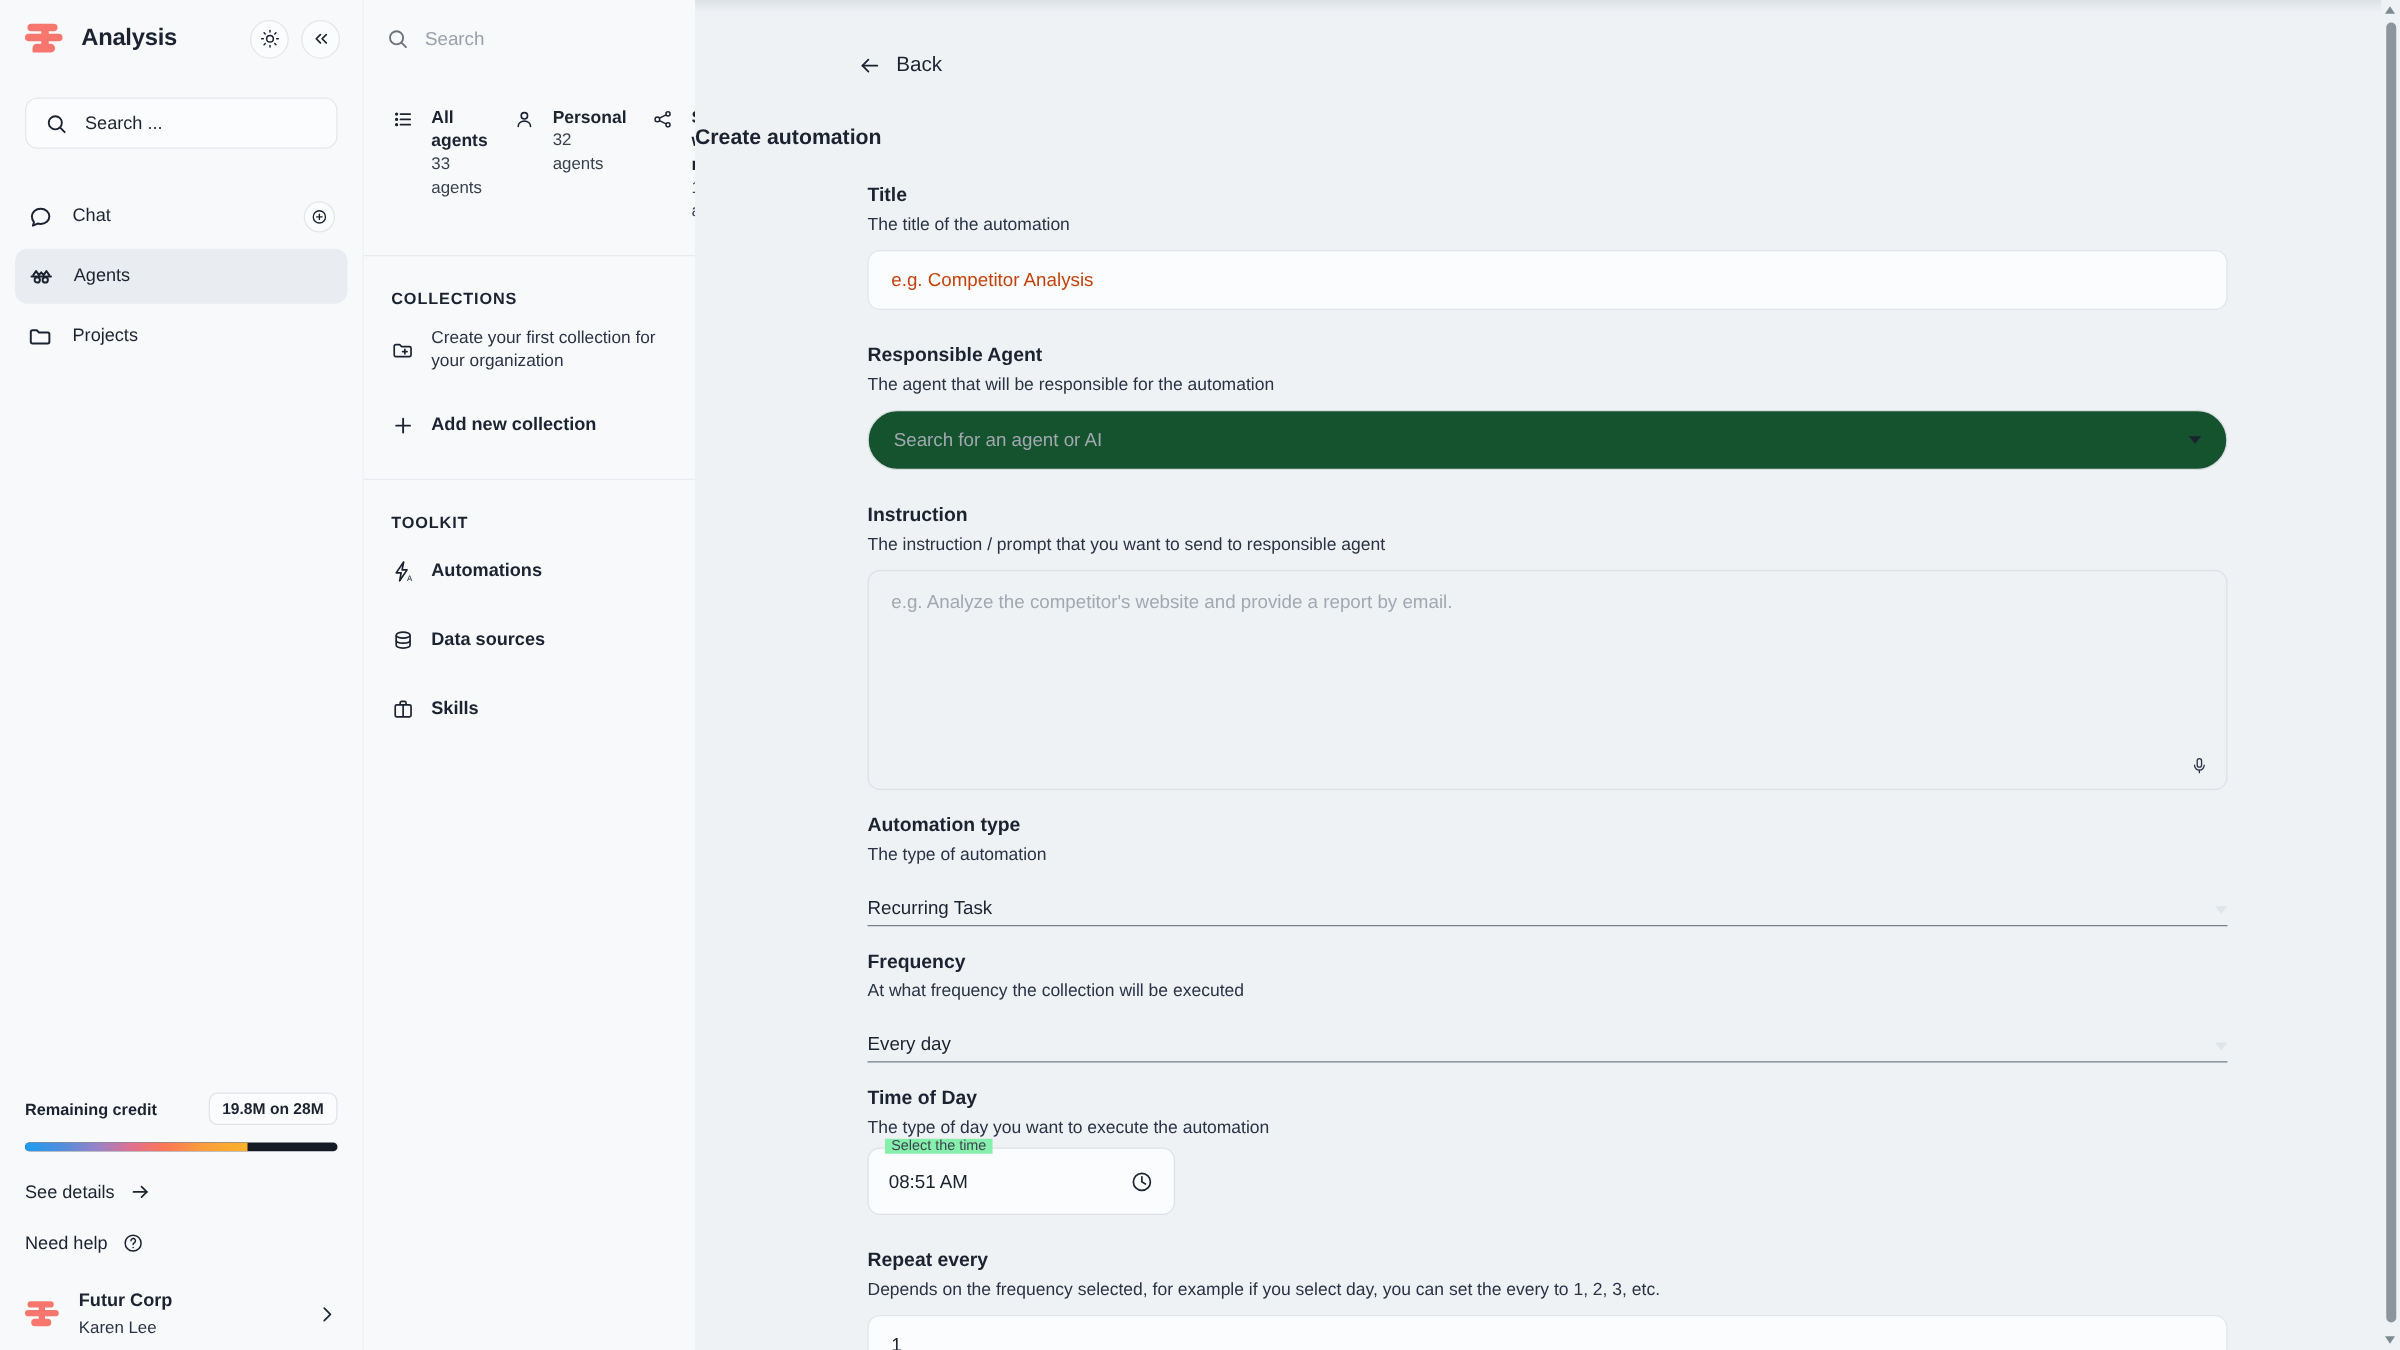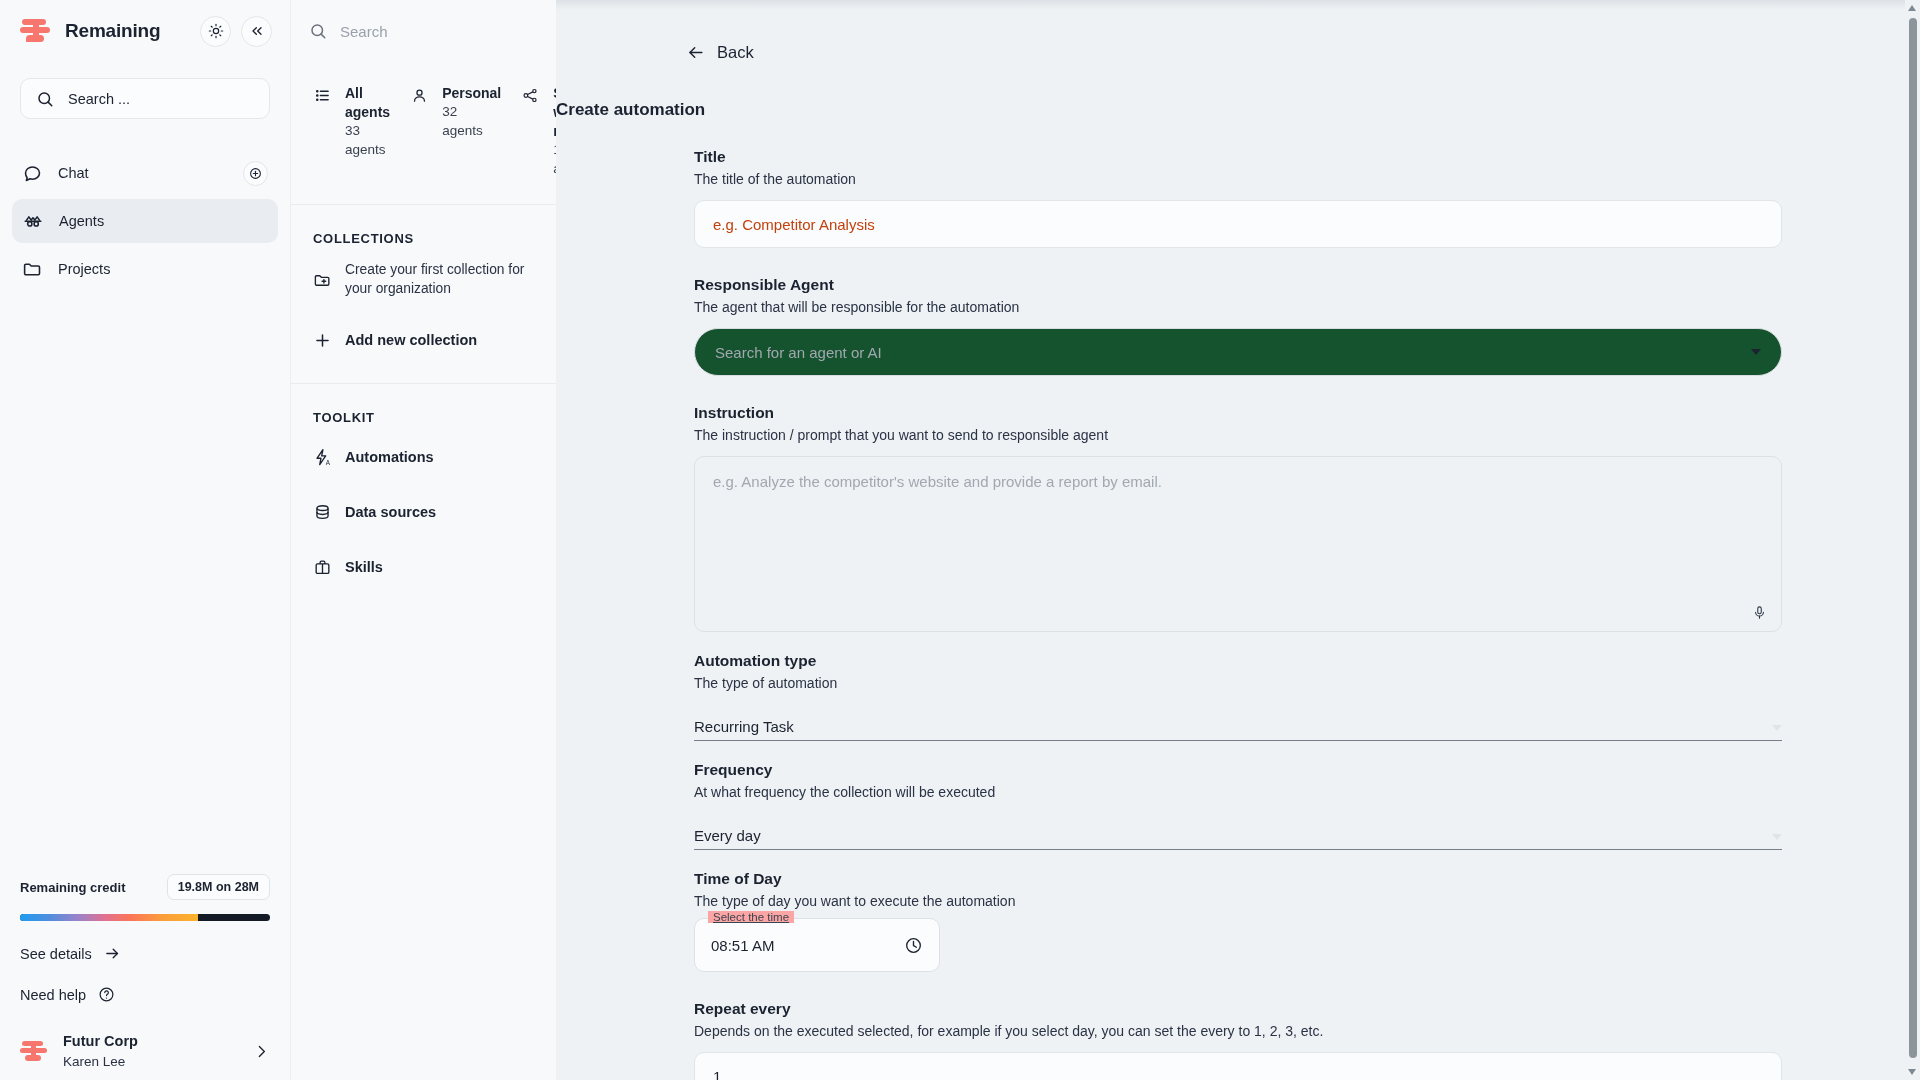--- a/index.html
+++ b/index.html
@@ -167,22 +167,22 @@
   }
   .f-underline .val { font-size: 15px; color: #1b2230; }
   .caret-faint { width: 0; height: 0; border-left: 5px solid transparent; border-right: 5px solid transparent; border-top: 6px solid #dfe4e8; margin-bottom: 4px; }
 
   .time-wrap {
     margin-top: 9px; width: 246px; height: 54px; position: relative;
     border: 1px solid #dde1e6; border-radius: 10px; background: #fbfcfd;
     display: flex; align-items: center; padding: 0 16px; cursor: pointer;
   }
   .time-legend {
-    position: absolute; top: -8px; left: 13px; background: #fca5a5;
-    padding: 0 5px; font-size: 11.5px; color: #3c4450; text-decoration: underline;
+    position: absolute; top: -8px; left: 13px; background: #86efac;
+    padding: 0 5px; font-size: 11.5px; color: #3c4450;
   }
   .time-val { font-size: 15px; color: #1b2230; flex: 1; }
   .gap-md { height: 28px; }
   .gap-sm { height: 20px; }
 
   
   .scroll-track {
     position: absolute; top: 0; right: 0; width: 15px; height: 1080px;
     background: #eef2f5;
   }
@@ -206,21 +206,21 @@
   <aside class="sidebar">
 
     <div class="sb-top">
       <div class="brand">
         <div class="brand-logo">
           <span class="lb" style="left:2px;  top:1px;  width:24px; height:6px;"></span>
           <span class="lb" style="left:0px;  top:9px;  width:30px; height:6px;"></span>
           <span class="lb" style="left:6px;  top:17px; width:18px; height:7px; border-bottom-left-radius:1px;"></span>
           <span class="lb" style="left:13px; top:3px;  width:6px;  height:19px;"></span>
         </div>
-        <span class="brand-name">Remaining</span>
+        <span class="brand-name">Analysis</span>
       </div>
 
       <div class="icon-btn">
         <svg width="16" height="16" viewBox="0 0 24 24" fill="none" stroke="#1b2230" stroke-width="1.8" stroke-linecap="round">
           <circle cx="12" cy="12" r="4"></circle>
           <path d="M12 2v2M12 20v2M2 12h2M20 12h2M4.9 4.9l1.4 1.4M17.7 17.7l1.4 1.4M19.1 4.9l-1.4 1.4M6.3 17.7l-1.4 1.4"></path>
         </svg>
       </div>
 
       <div class="icon-btn">
@@ -529,21 +529,21 @@
                 <polyline points="12,7 12,12 15.6,14.2"></polyline>
             </svg>
           </span>
         </div>
       </div>
 
       <div class="gap-md"></div>
 
       <div class="field">
         <div class="f-label">Repeat every</div>
-        <div class="f-desc">Depends on the executed selected, for example if you select day, you can set the every to 1, 2, 3, etc.</div>
+        <div class="f-desc">Depends on the frequency selected, for example if you select day, you can set the every to 1, 2, 3, etc.</div>
         <div class="f-input">
           <span class="val">1</span>
         </div>
       </div>
 
     </div>
 
     <div class="scroll-track">
       <span class="scroll-arrow-top"></span>
       <span class="scroll-thumb"></span>

